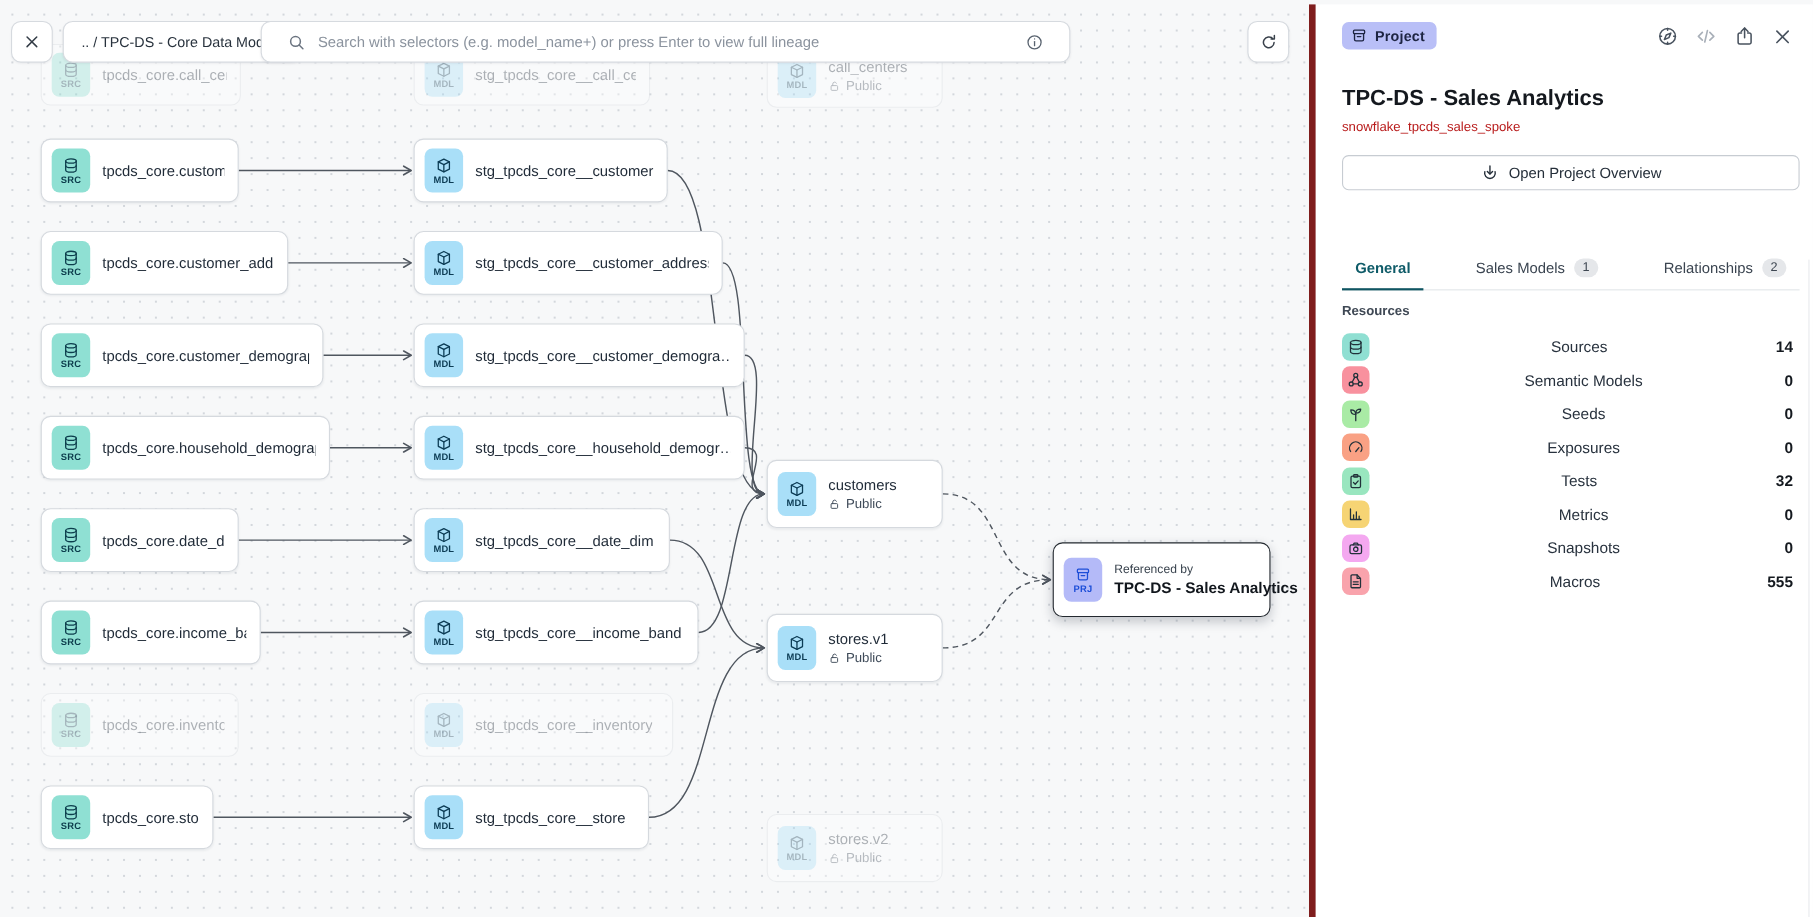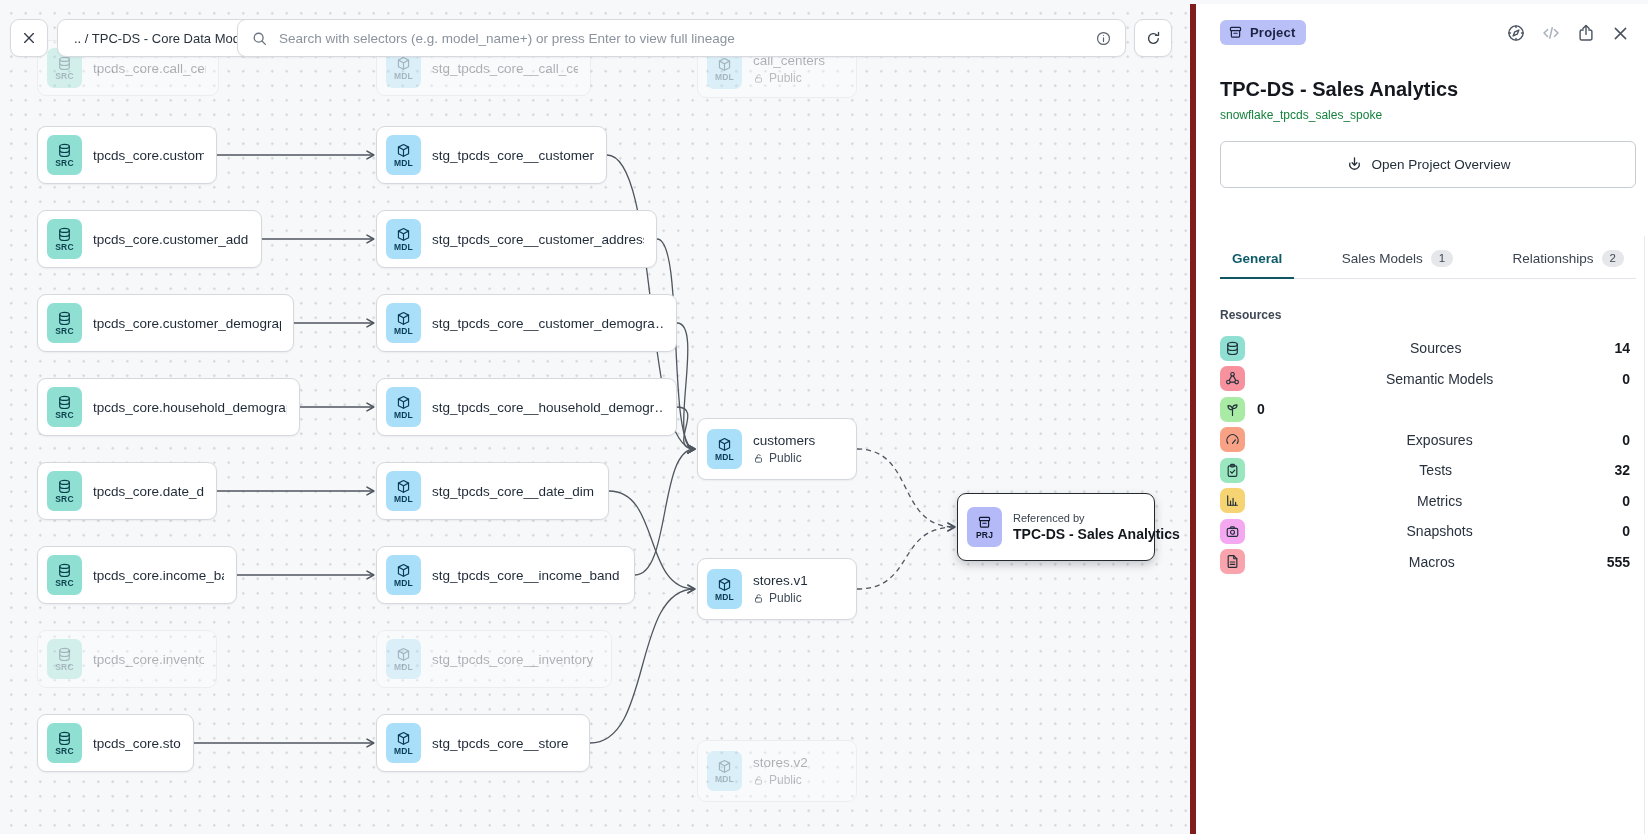--- a/index.html
+++ b/index.html
@@ -19,67 +19,67 @@
     background:#fff; border:1px solid #D5D9DE; border-radius:9px;
     padding:0 12px 0 9px; box-shadow:0 1px 2px rgba(18,28,45,.06); }
   .node.faded { opacity:.35; box-shadow:none; }
   .node.selected { border:1.7px solid #23292F; box-shadow:0 4px 10px rgba(18,28,45,.22); }
   .tile { flex:0 0 auto; width:35px; height:40px; border-radius:7px;
     display:flex; flex-direction:column; align-items:center; justify-content:center; gap:1px; }
   .tile svg { display:block; }
   .tile .t { font-size:8.5px; font-weight:bold; letter-spacing:.2px; line-height:9px; }
   .tile.src { background:#8FE0D3; color:#0C3D4C; }
   .tile.mdl { background:#A9DFF8; color:#0C3C55; }
-  .tile.prj { background:#B4BAF8; color:#0f172a; }
+  .tile.prj { background:#B4BAF8; color:#1d4ed8; }
   .node .txt { display:flex; flex-direction:column; justify-content:center; min-width:0; }
   .node .label { font-size:13.5px; color:#1F2A37; white-space:nowrap; overflow:hidden; }
   .node .sub { display:flex; align-items:center; gap:5px; font-size:12px; color:#3F4B59; margin-top:3px; }
   .node .sub svg { flex:0 0 auto; }
   .node .pfx { font-size:11px; color:#39434E; margin-bottom:2px; white-space:nowrap; }
   .node .nm  { font-size:14px; font-weight:600; color:#12171D; white-space:nowrap; }
 
   
   .chip { position:absolute; top:19px; height:38px; background:#fff;
     border:1px solid #D6DADF; border-radius:9px; box-shadow:0 1px 2px rgba(18,28,45,.05);
     display:flex; align-items:center; z-index:30; color:#343D47; }
   #btn-close-canvas { left:10px; width:38px; justify-content:center; }
   #breadcrumb { left:57px; padding:0 16px; font-size:13px; color:#28323D; white-space:nowrap; }
-  #searchbar { left:237px; width:889px; padding:0 13px; gap:9px; }
+  #searchbar { left:237px; width:736px; padding:0 23px; gap:9px; }
   #searchbar input { flex:1 1 auto; border:none; outline:none; font-size:13.5px; color:#222C37;
     font-family:"Liberation Sans", sans-serif; background:transparent; }
   #searchbar input::placeholder { color:#8B939E; }
   #btn-refresh { left:1134px; width:38px; justify-content:center; }
 
   
   #panel { position:absolute; left:1190px; top:4px; width:458px; height:834px;
     background:#fff; border-left:6px solid #7f1d1d; padding:16px 18px 0 24px; }
   .panel-top { display:flex; align-items:flex-start; justify-content:space-between; }
   .badge { display:inline-flex; align-items:center; gap:7px; background:#B9BFF7;
     color:#1D2442; font-size:13px; font-weight:bold; border-radius:6px;
     padding:5px 11px 5px 8px; letter-spacing:.2px; }
   .panel-actions { display:flex; align-items:center; gap:15px; padding-top:3px; }
   .icon-btn { background:none; border:none; padding:0; cursor:pointer; color:#49535F;
     display:flex; align-items:center; }
   .icon-btn.dim { color:#A9B0B9; }
   #panel h1 { margin:33px 0 0 0; font-size:20px; line-height:23px; color:#14181E; font-weight:bold; }
-  .subtitle { margin-top:7px; font-size:12px; color:#15803d; }
-  .overview-btn { margin-top:19px; width:416px; height:47px; background:#fff;
+  .subtitle { margin-top:7px; font-size:12px; color:#b91c1c; }
+  .overview-btn { margin-top:19px; width:416px; height:32px; background:#fff;
     border:1px solid #C7CCD2; border-radius:6px; display:flex; align-items:center;
     justify-content:center; gap:9px; font-size:13.5px; color:#242E39; cursor:pointer;
     font-family:"Liberation Sans", sans-serif; }
   .tabs { margin-top:21px; width:416px; display:flex; justify-content:space-between;
     border-bottom:1px solid #E2E5E9; }
   .tab { display:flex; align-items:center; gap:8px; padding:0 12px 10px 12px;
     font-size:13.5px; color:#3A4450; cursor:pointer; border-bottom:2.5px solid transparent;
     margin-bottom:-1px;margin-top:41px; }
   .tab.active { color:#0E5untouched; }
   .tab.active { color:#0E5B68; font-weight:bold; border-bottom-color:#0F5562; }
   .count-badge { background:#E5E7EA; color:#3E4752; font-size:11.5px; border-radius:999px;
     padding:2px 8px; line-height:13px; }
-  .res-heading { margin-top:29px; font-size:12px; font-weight:bold; color:#3F4854; }
+  .res-heading { margin-top:11px; font-size:12px; font-weight:bold; color:#3F4854; }
   #resources { margin-top:11px;text-align:center; }
   .res-row { display:flex; align-items:center; height:30.5px; cursor:pointer; }
   .res-tile { flex:0 0 auto; width:25px; height:25px; border-radius:7px; display:flex;
     align-items:center; justify-content:center; color:#21313A; margin-right:12px; }
   .res-name { flex:1 1 auto; font-size:14px; color:#28323E; }
   .res-count { font-size:14px; font-weight:bold; color:#14191F; }
   .scroll-line { position:absolute; right:3px; top:232px; bottom:0; width:1px; background:#E8EAED; }
 </style>
 </head>
 <body>
@@ -557,20 +557,21 @@
         <span class="res-count">0</span>
       </div>
       <div class="res-row">
         <span class="res-tile" style="background:#A9EBA5">
           <svg width="15" height="15" viewBox="0 0 16 16" fill="none" stroke="currentColor" stroke-width="1.25" stroke-linecap="round" stroke-linejoin="round">
             <path d="M8 14.3V8.3"></path>
             <path d="M8 8.3C8 5.5 6.1 3.9 3.2 3.9c0 2.9 1.9 4.4 4.8 4.4z"></path>
             <path d="M8 7.1c0-2.6 1.9-4 4.8-4 0 2.8-1.9 4-4.8 4z"></path>
           </svg>
         </span>
+        <span class="res-name">Seeds</span>
         <span class="res-count">0</span>
       </div>
       <div class="res-row">
         <span class="res-tile" style="background:#F9A184">
           <svg width="15" height="15" viewBox="0 0 16 16" fill="none" stroke="currentColor" stroke-width="1.25" stroke-linecap="round" stroke-linejoin="round">
             <path d="M3 12.2a6 6 0 1 1 10 0"></path>
             <path d="M8 12.2l3.1-3.7"></path>
           </svg>
         </span>
         <span class="res-name">Exposures</span>

